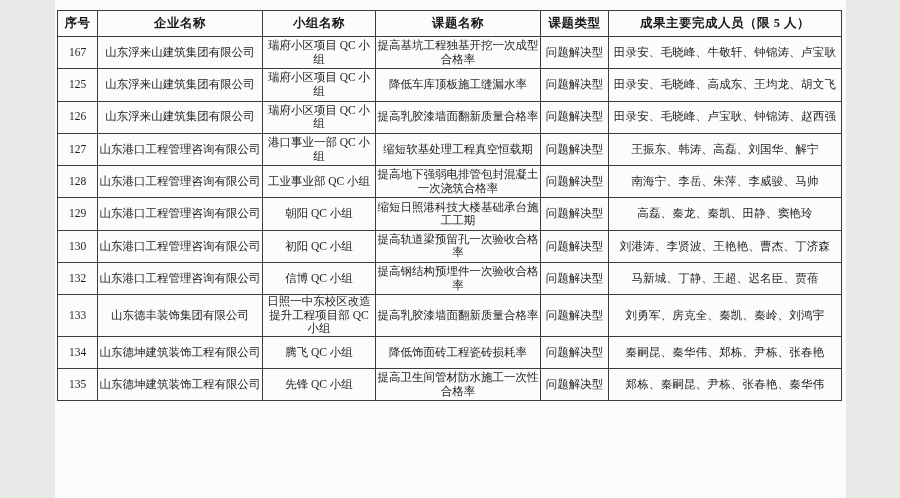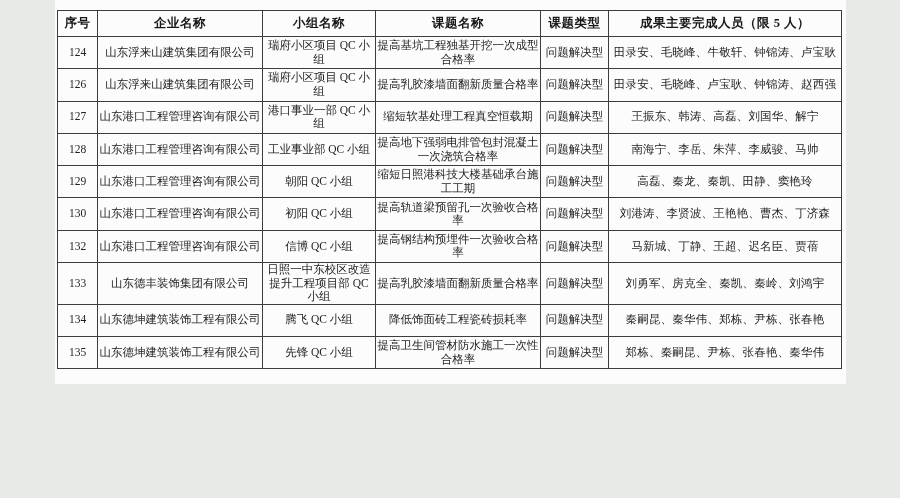--- a/index.html
+++ b/index.html
@@ -10,21 +10,21 @@
     height: 498px;
     background: #e8eae8;
     font-family: "Liberation Serif", "DejaVu Serif", serif;
     overflow: hidden;
   }
   .page {
     position: absolute;
     left: 55px;
     top: 0;
     width: 791px;
-    height: 384px;
+    height: 498px;
     background: #fcfcfc;
   }
   table.qc-table {
     position: absolute;
     left: 2px;
     top: 10px;
     width: 784px;
     border-collapse: collapse;
     table-layout: fixed;
     color: #1e1e1e;
@@ -73,26 +73,34 @@
         <th>序号</th>
         <th>企业名称</th>
         <th>小组名称</th>
         <th>课题名称</th>
         <th>课题类型</th>
         <th>成果主要完成人员（限 5 人）</th>
       </tr>
     </thead>
     <tbody id="table-body">
         <tr>
-    <td class="c-no">124</td>
+    <td class="c-no">167</td>
     <td class="c-company">山东浮来山建筑集团有限公司</td>
     <td class="c-group">瑞府小区项目 QC 小组</td>
     <td class="c-topic">提高基坑工程独基开挖一次成型合格率</td>
     <td class="c-type">问题解决型</td>
     <td class="c-members">田录安、毛晓峰、牛敬轩、钟锦涛、卢宝耿</td>
+  </tr>
+        <tr>
+    <td class="c-no">125</td>
+    <td class="c-company">山东浮来山建筑集团有限公司</td>
+    <td class="c-group">瑞府小区项目 QC 小组</td>
+    <td class="c-topic">降低车库顶板施工缝漏水率</td>
+    <td class="c-type">问题解决型</td>
+    <td class="c-members">田录安、毛晓峰、高成东、王均龙、胡文飞</td>
   </tr>
         <tr>
     <td class="c-no">126</td>
     <td class="c-company">山东浮来山建筑集团有限公司</td>
     <td class="c-group">瑞府小区项目 QC 小组</td>
     <td class="c-topic">提高乳胶漆墙面翻新质量合格率</td>
     <td class="c-type">问题解决型</td>
     <td class="c-members">田录安、毛晓峰、卢宝耿、钟锦涛、赵西强</td>
   </tr>
         <tr>

